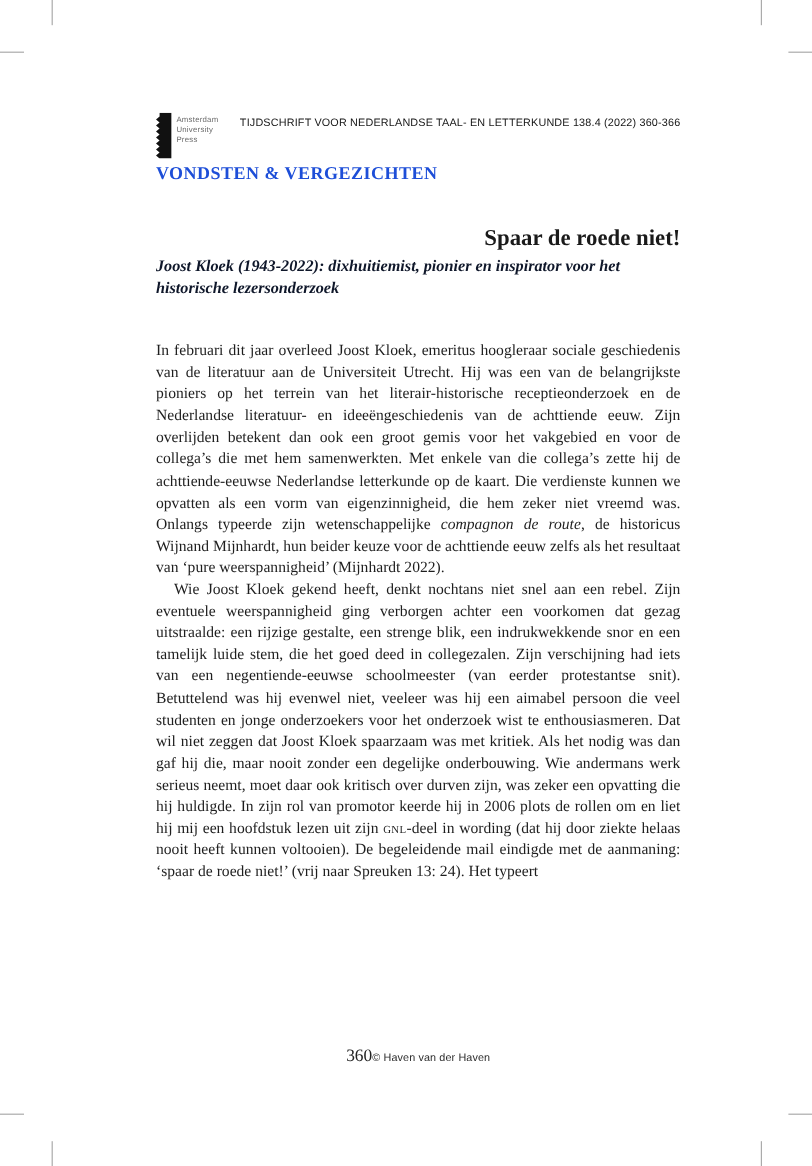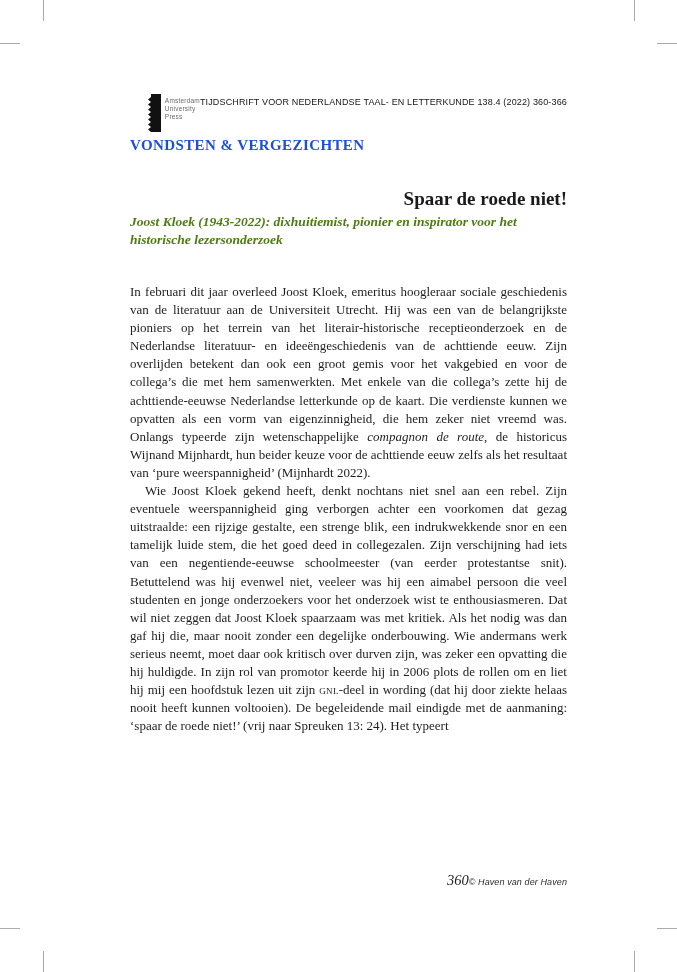--- a/index.html
+++ b/index.html
@@ -21,44 +21,44 @@
   .bl-v { left:43px; top:951px; }
   .br-v { left:634px; top:951px; }
   .tl-h { left:0; top:43px; }
   .tr-h { left:657px; top:43px; }
   .bl-h { left:0; top:928px; }
   .br-h { left:657px; top:928px; }
 
   .content { position:absolute; left:130px; top:94px; width:437px; }
 
   
-  .header-row { display:flex; justify-content:flex-end; align-items:flex-start; }
+  .header-row { display:flex; justify-content:space-between; align-items:flex-start; }
   .publisher { display:flex; gap:4px; align-items:flex-start; }
   .logo-mark { display:block; }
   .publisher-name { font-family:"Liberation Sans", sans-serif; font-size:6.5px; line-height:8px; color:#6b6b6b; padding-top:3px; letter-spacing:0.2px; }
   .header-meta { text-align:right; font-family:"Liberation Sans", sans-serif; font-size:9px; line-height:13.5px; color:#161616; letter-spacing:0.15px; padding-top:2px; }
   .header-meta .doi { font-style:italic; }
 
   
   .section-label { margin-top:5px; font-size:15px; font-weight:bold; letter-spacing:0.4px; color:#1d4ed8; }
   .article-title { margin-top:33px; font-size:19px; line-height:24px; font-weight:bold; color:#1a1a1a;text-align:right; }
-  .article-subtitle { margin-top:2px; font-size:13.5px; line-height:18px; font-style:italic; font-weight:bold; color:#4d7c0f; max-width:420px; }
+  .article-subtitle { margin-top:2px; font-size:13.5px; line-height:18px; font-style:italic; font-weight:bold; color:#0f172a; max-width:420px; }
 
   .author-block { margin-top:14px; font-size:13.5px; line-height:18.5px; }
   .affiliation { font-style:italic; }
 
   
   .body-text { margin-top:34px; font-size:13px; line-height:18.1px; text-align:justify; color:#1e1e1e; }
   .body-text p { margin:0; }
   .body-text p.indent { text-indent:15px; }
   .body-text .italic { font-style:italic; }
   .body-text .smallcaps { font-variant:small-caps; letter-spacing:0.3px; }
 
   
-  .footer { position:absolute; left:130px; top:872px; width:437px; display:flex; justify-content:flex-end; align-items:baseline;font-style:italic; }
+  .footer { position:absolute; left:130px; top:872px; width:437px; display:flex; justify-content:center; align-items:baseline; }
   .page-number { font-size:14.5px; color:#222; }
   .copyright { font-family:"Liberation Sans", sans-serif; font-size:9px; color:#2c2c2c; letter-spacing:0.1px; }
 </style>
 </head>
 <body>
 
 <div class="page">
 
   <div class="crop v tl-v"></div>
   <div class="crop h tl-h"></div>

